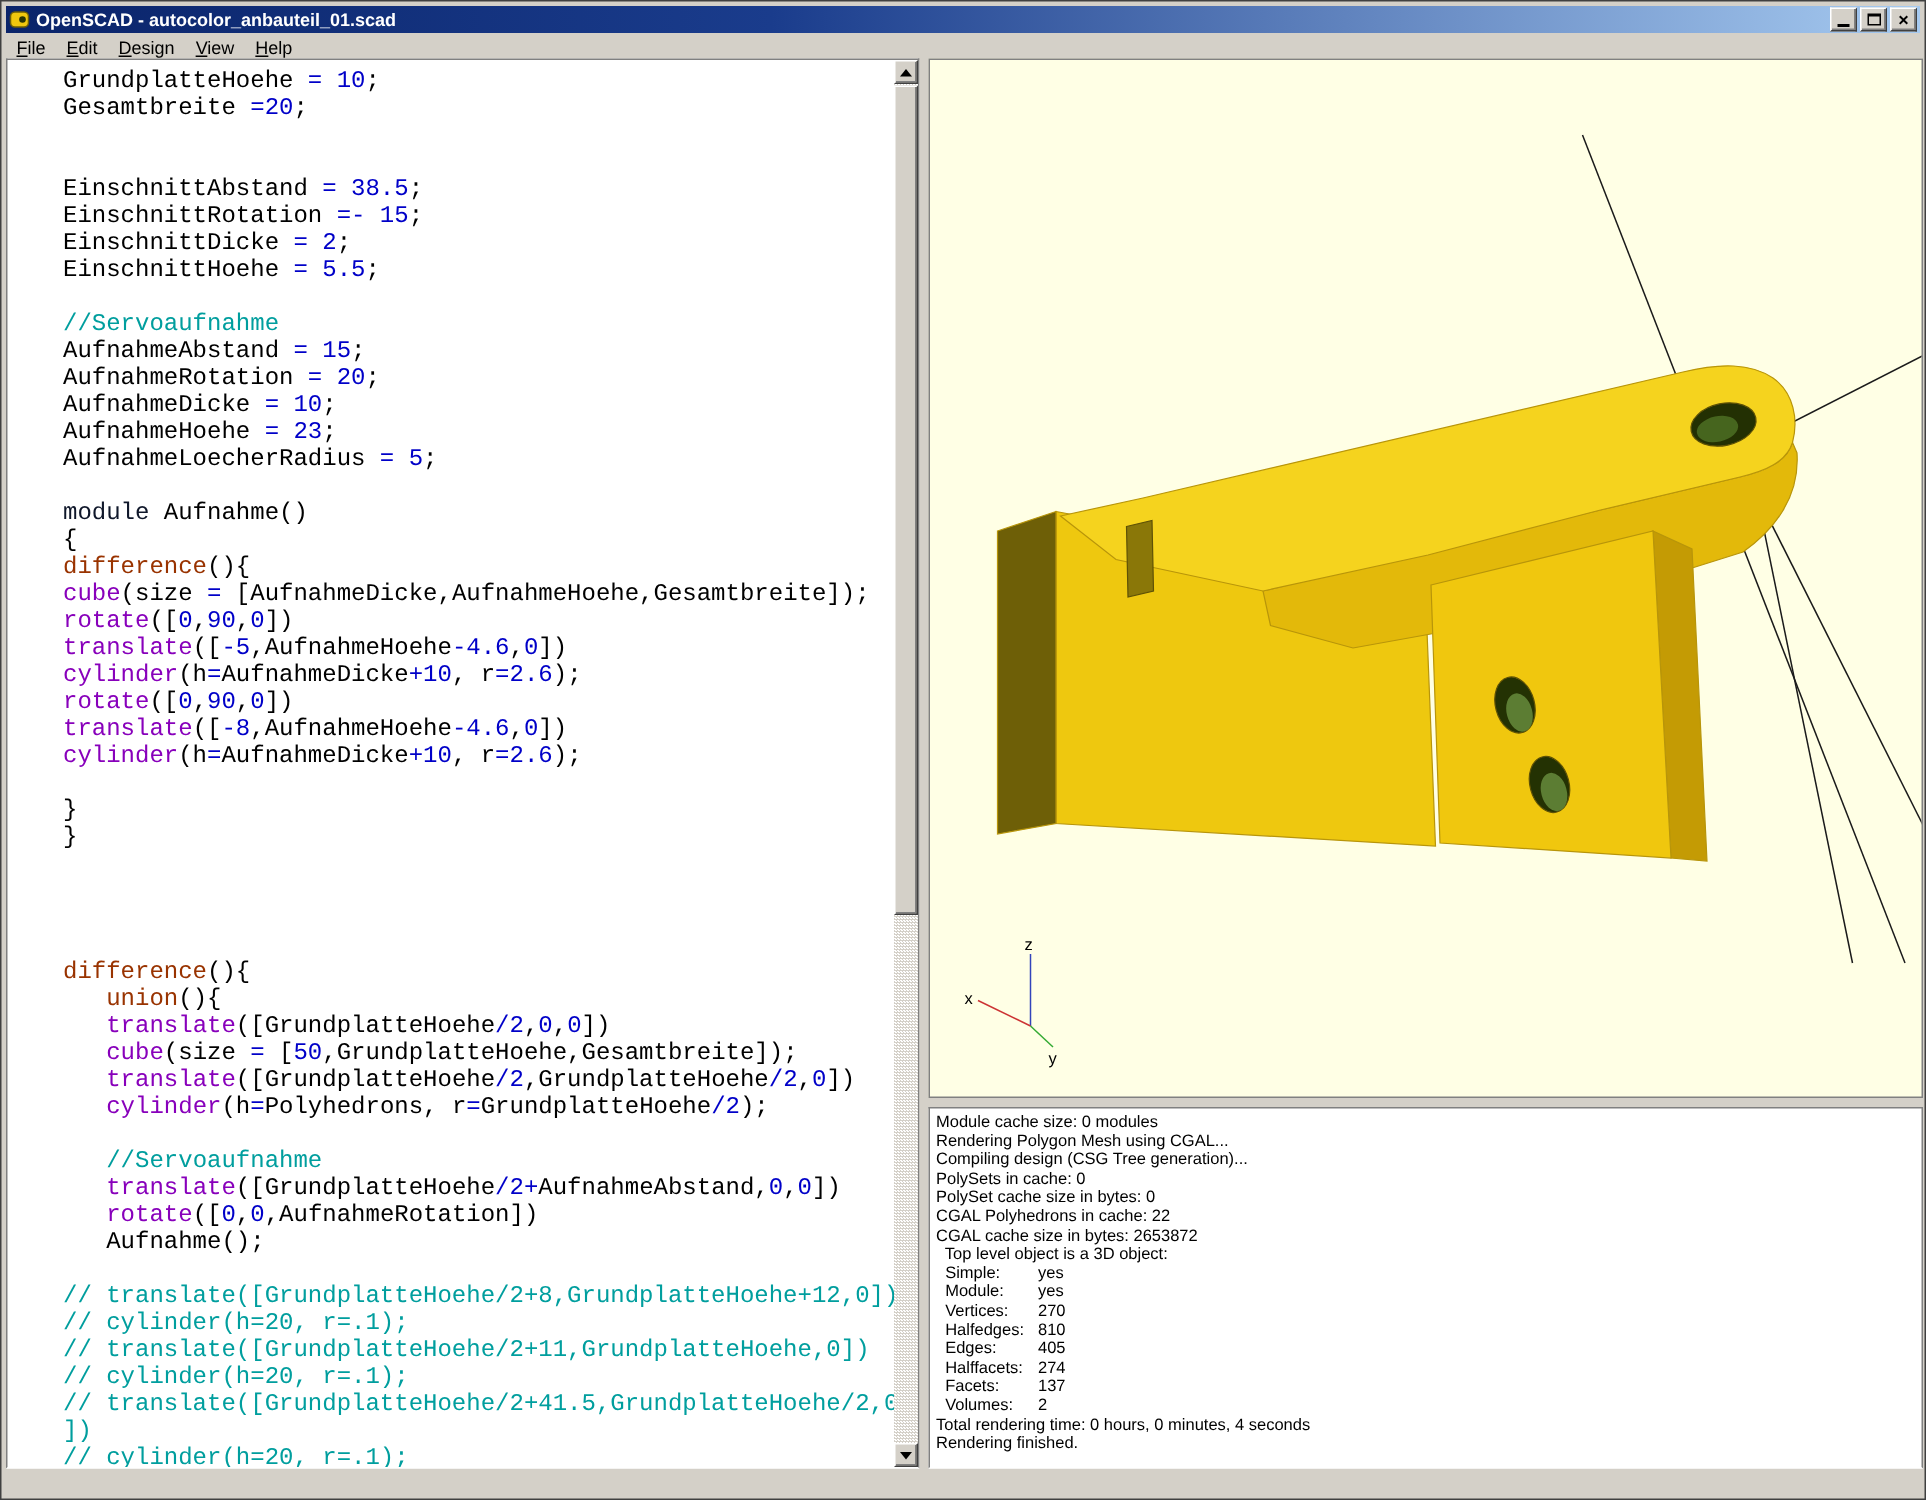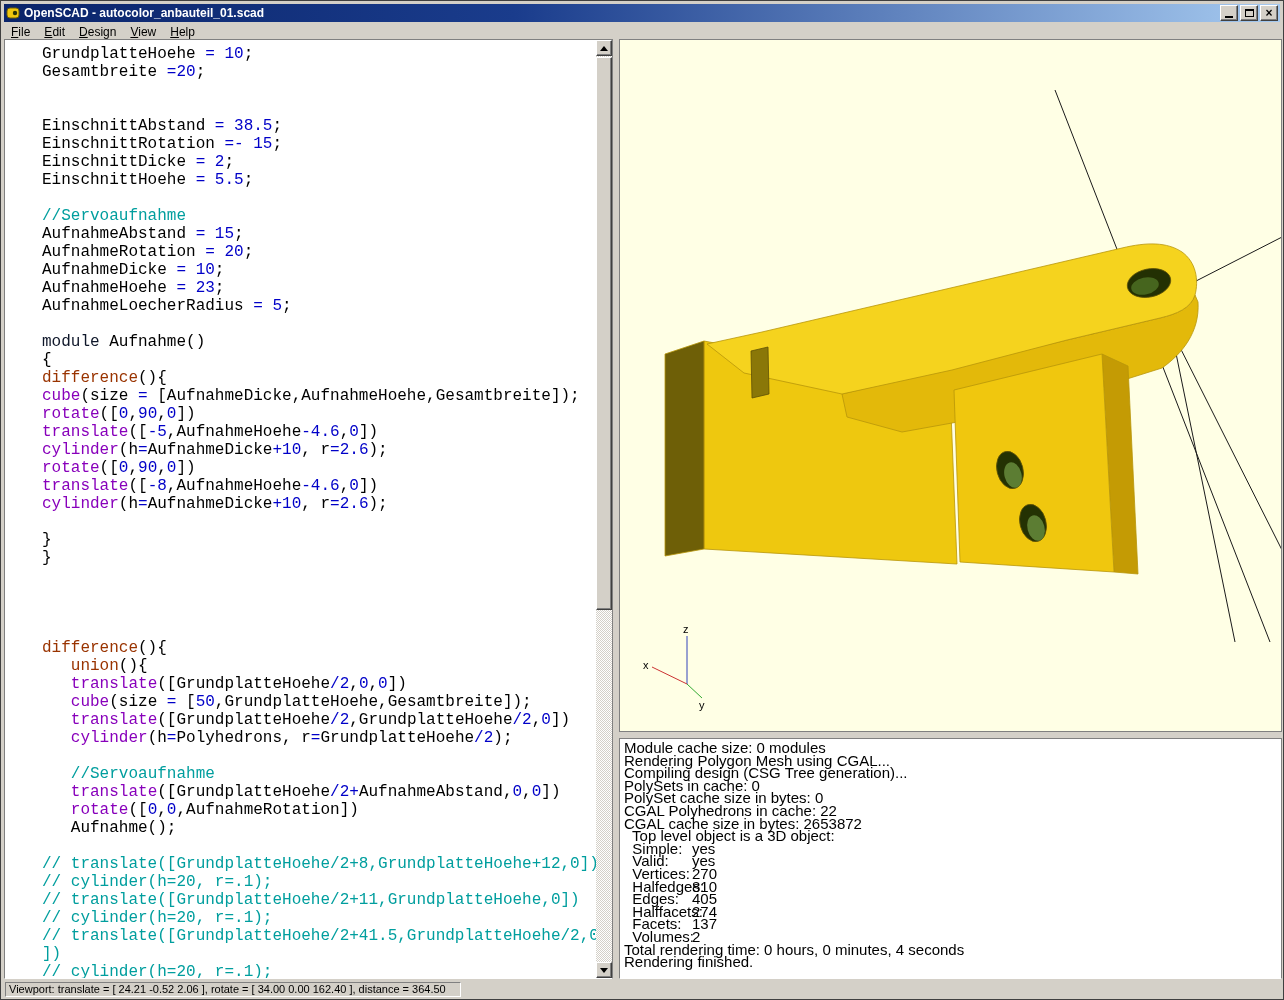--- a/index.html
+++ b/index.html
@@ -70,21 +70,21 @@
   
   #viewport{
     position:absolute;left:618px;top:38px;width:663px;height:693px;background:#ffffe5;box-sizing:border-box;
     border:1px solid #808080;
   }
   #viewport svg{display:block;}
   
   #console-pane{
     position:absolute;left:618px;top:737px;width:663px;height:241px;background:#ffffff;box-sizing:border-box;
     border-top:1px solid #808080;border-left:1px solid #808080;border-bottom:1px solid #fff;border-right:1px solid #808080;
-    padding:3px 4px;font-size:15px;line-height:12.6px;color:#000;overflow:hidden;
+    padding:3px 4px;font-size:11px;line-height:12.6px;color:#000;overflow:hidden;
   }
   .console-line{white-space:pre;}
   .console-label{display:inline-block;width:68px;white-space:pre;}
   
   #statusbar{position:absolute;left:0;right:0;bottom:0;height:19px;background:#d4d0c8;display:flex;align-items:center;padding:0 2px;}
   #status-panel{
     width:456px;height:15px;box-sizing:border-box;margin-left:2px;
     border-top:1px solid #808080;border-left:1px solid #808080;border-bottom:1px solid #fff;border-right:1px solid #fff;
     font-size:11px;line-height:13px;padding-left:3px;white-space:nowrap;overflow:hidden;color:#000;
   }
@@ -232,28 +232,25 @@
   <div id="console-pane">
       <div class="console-line">Module cache size: 0 modules</div>
       <div class="console-line">Rendering Polygon Mesh using CGAL...</div>
       <div class="console-line">Compiling design (CSG Tree generation)...</div>
       <div class="console-line">PolySets in cache: 0</div>
       <div class="console-line">PolySet cache size in bytes: 0</div>
       <div class="console-line">CGAL Polyhedrons in cache: 22</div>
       <div class="console-line">CGAL cache size in bytes: 2653872</div>
       <div class="console-line">  Top level object is a 3D object:</div>
       <div class="console-line"><span class="console-label">  Simple:</span><span>yes</span></div>
-      <div class="console-line"><span class="console-label">  Valid:</span><span>yes</span></div>
+      <div class="console-line"><span class="console-label">  Module:</span><span>yes</span></div>
       <div class="console-line"><span class="console-label">  Vertices:</span><span>270</span></div>
       <div class="console-line"><span class="console-label">  Halfedges:</span><span>810</span></div>
       <div class="console-line"><span class="console-label">  Edges:</span><span>405</span></div>
       <div class="console-line"><span class="console-label">  Halffacets:</span><span>274</span></div>
       <div class="console-line"><span class="console-label">  Facets:</span><span>137</span></div>
       <div class="console-line"><span class="console-label">  Volumes:</span><span>2</span></div>
       <div class="console-line">Total rendering time: 0 hours, 0 minutes, 4 seconds</div>
       <div class="console-line">Rendering finished.</div>
     </div>
 
-  <div id="statusbar">
-    <div id="status-panel">Viewport: translate = [ 24.21 -0.52 2.06 ], rotate = [ 34.00 0.00 162.40 ], distance = 364.50</div>
-  </div>
 
 </div>
 
 </body></html>

